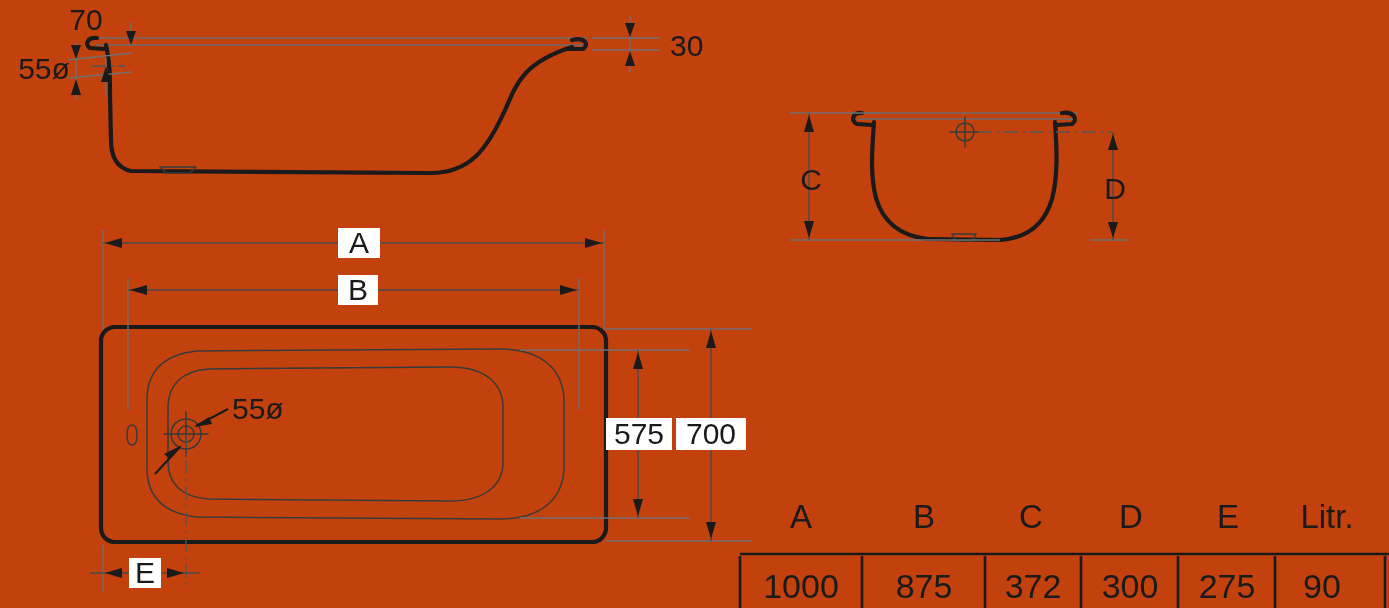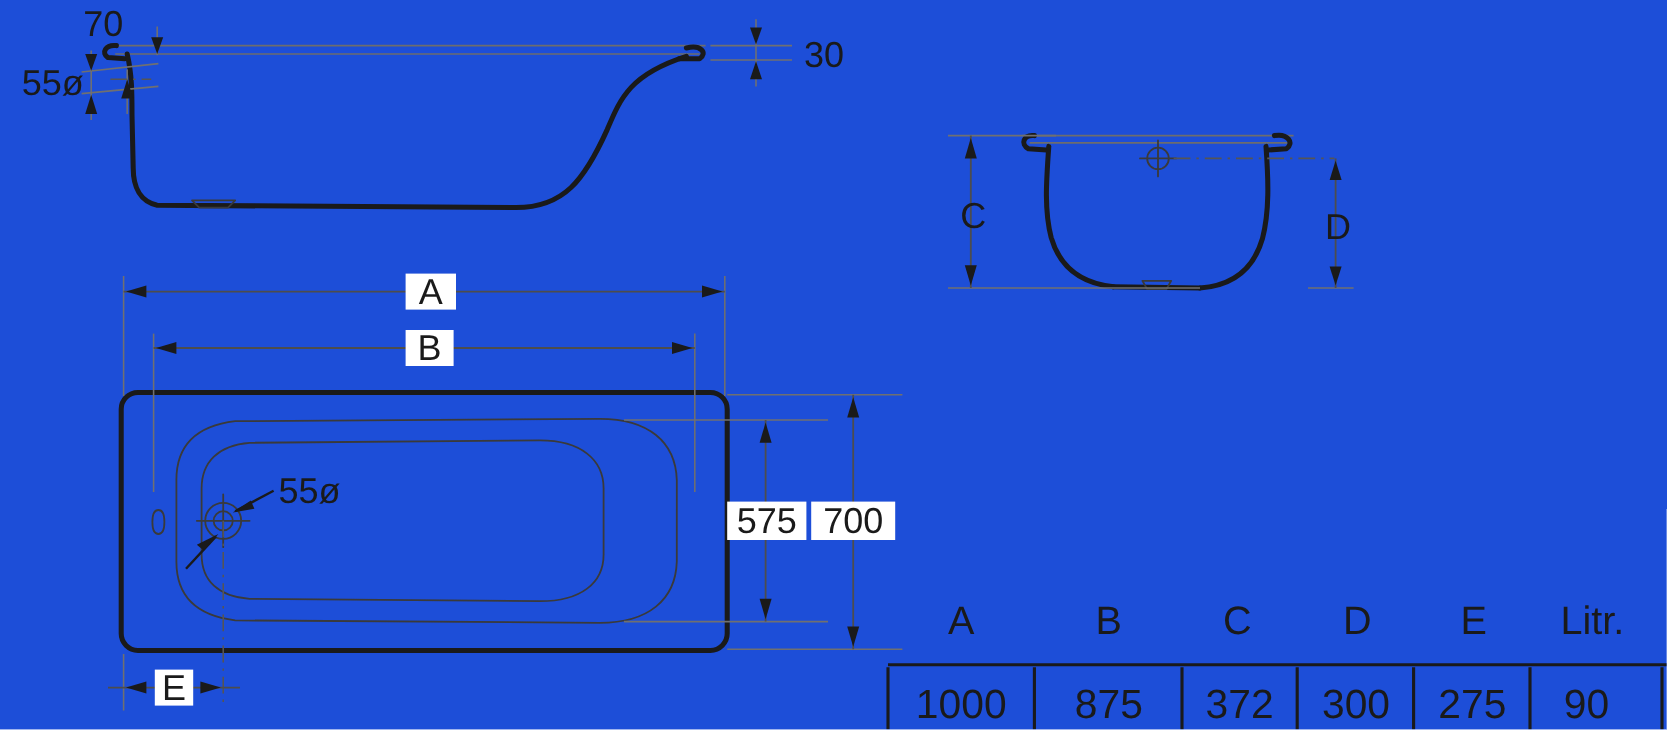--- a/index.html
+++ b/index.html
@@ -4,21 +4,21 @@
 <style>
   html, body {
     margin: 0;
     padding: 0;
     background: #ffffff;
   }
   #root {
     position: relative;
     width: 1389px;
     height: 608px;
-    background: #1d4ed8;
+    background: #c2410c;
     font-family: "Liberation Sans", sans-serif;
     overflow: hidden;
     text-decoration: underline;
   }
   .drawing-svg {
     position: absolute;
     left: 0;
     top: 0;
     width: 1389px;
     height: 608px;

